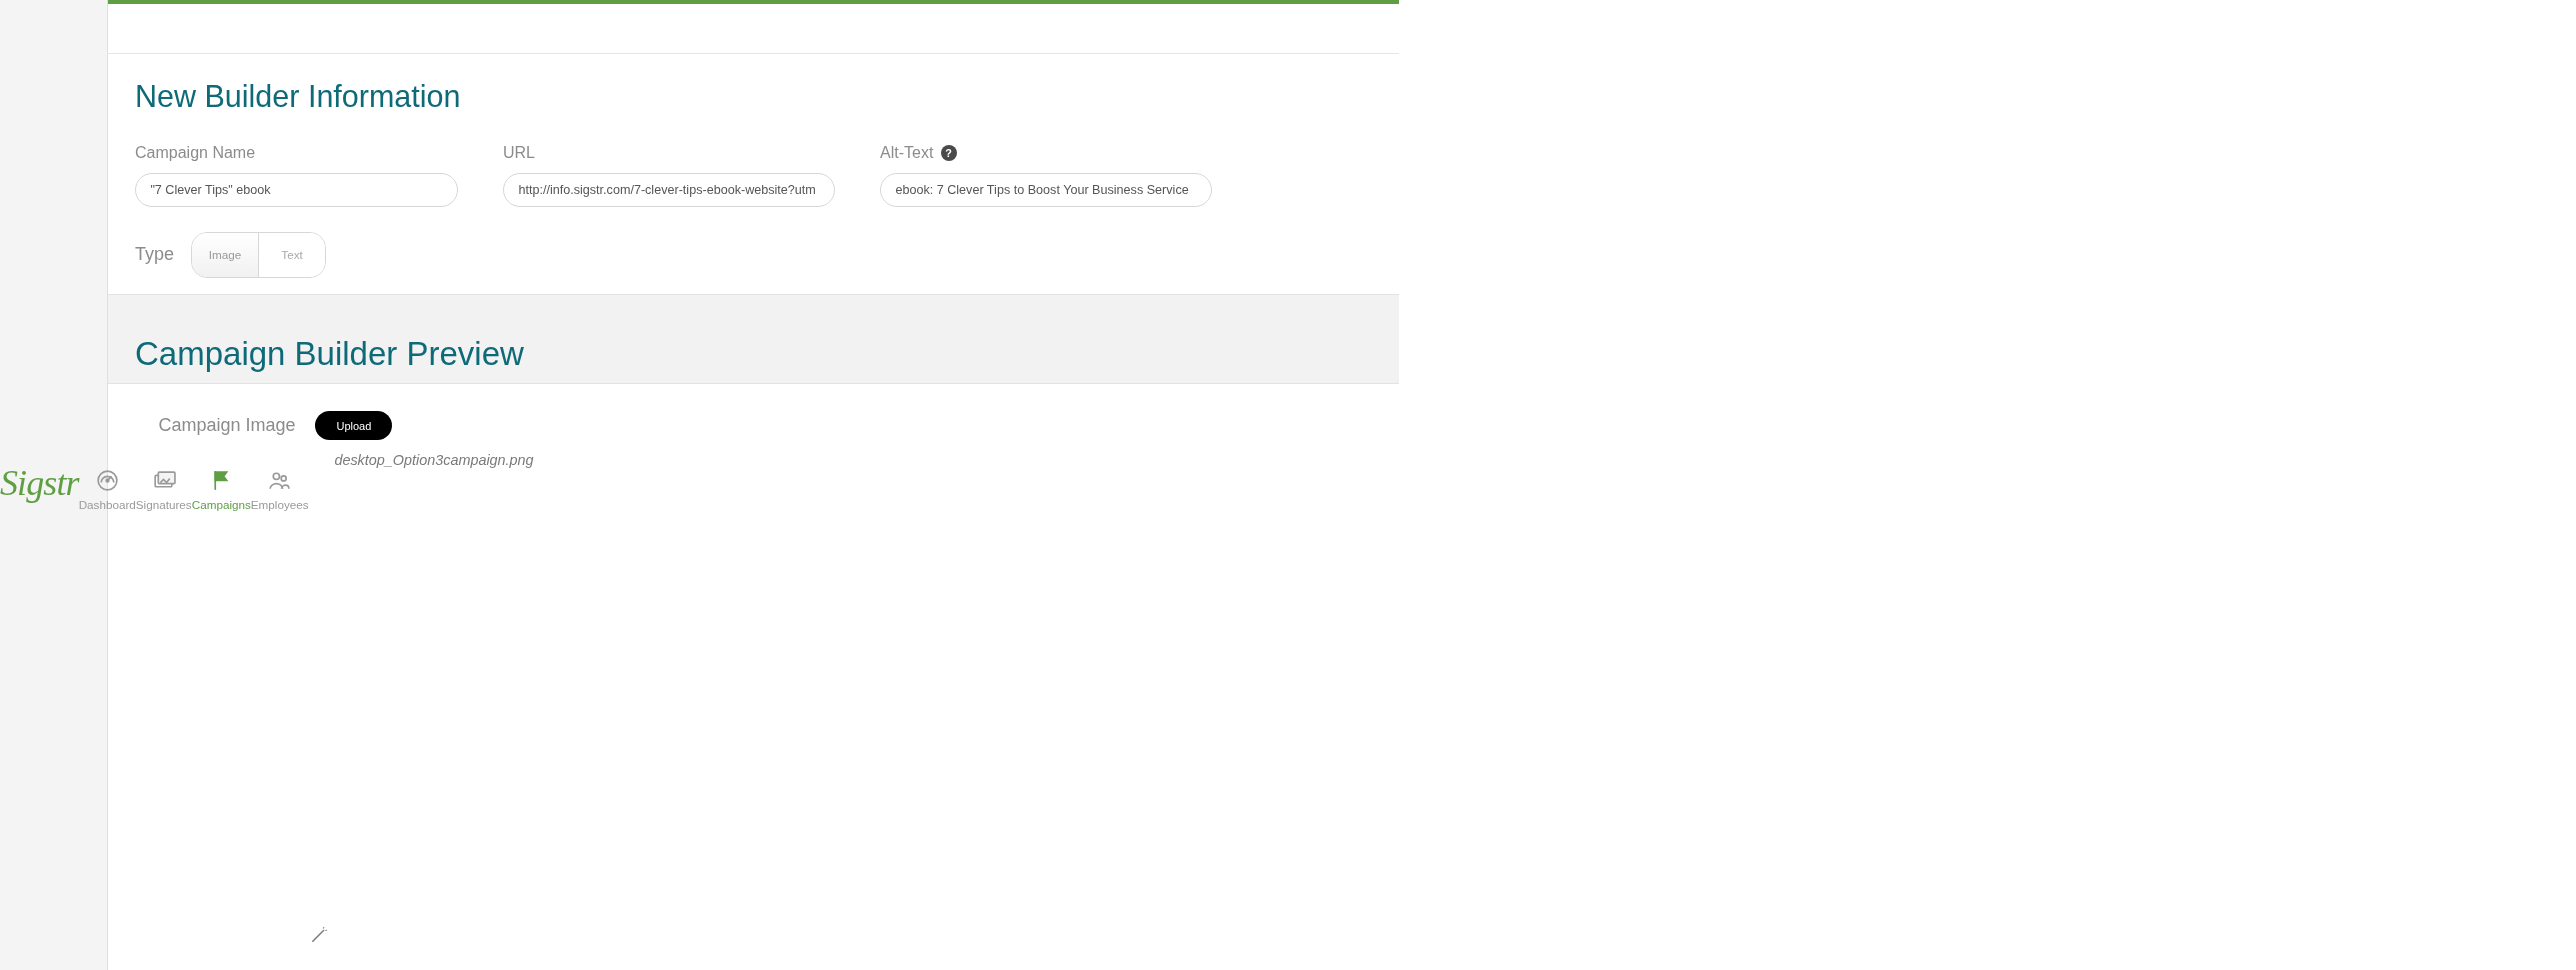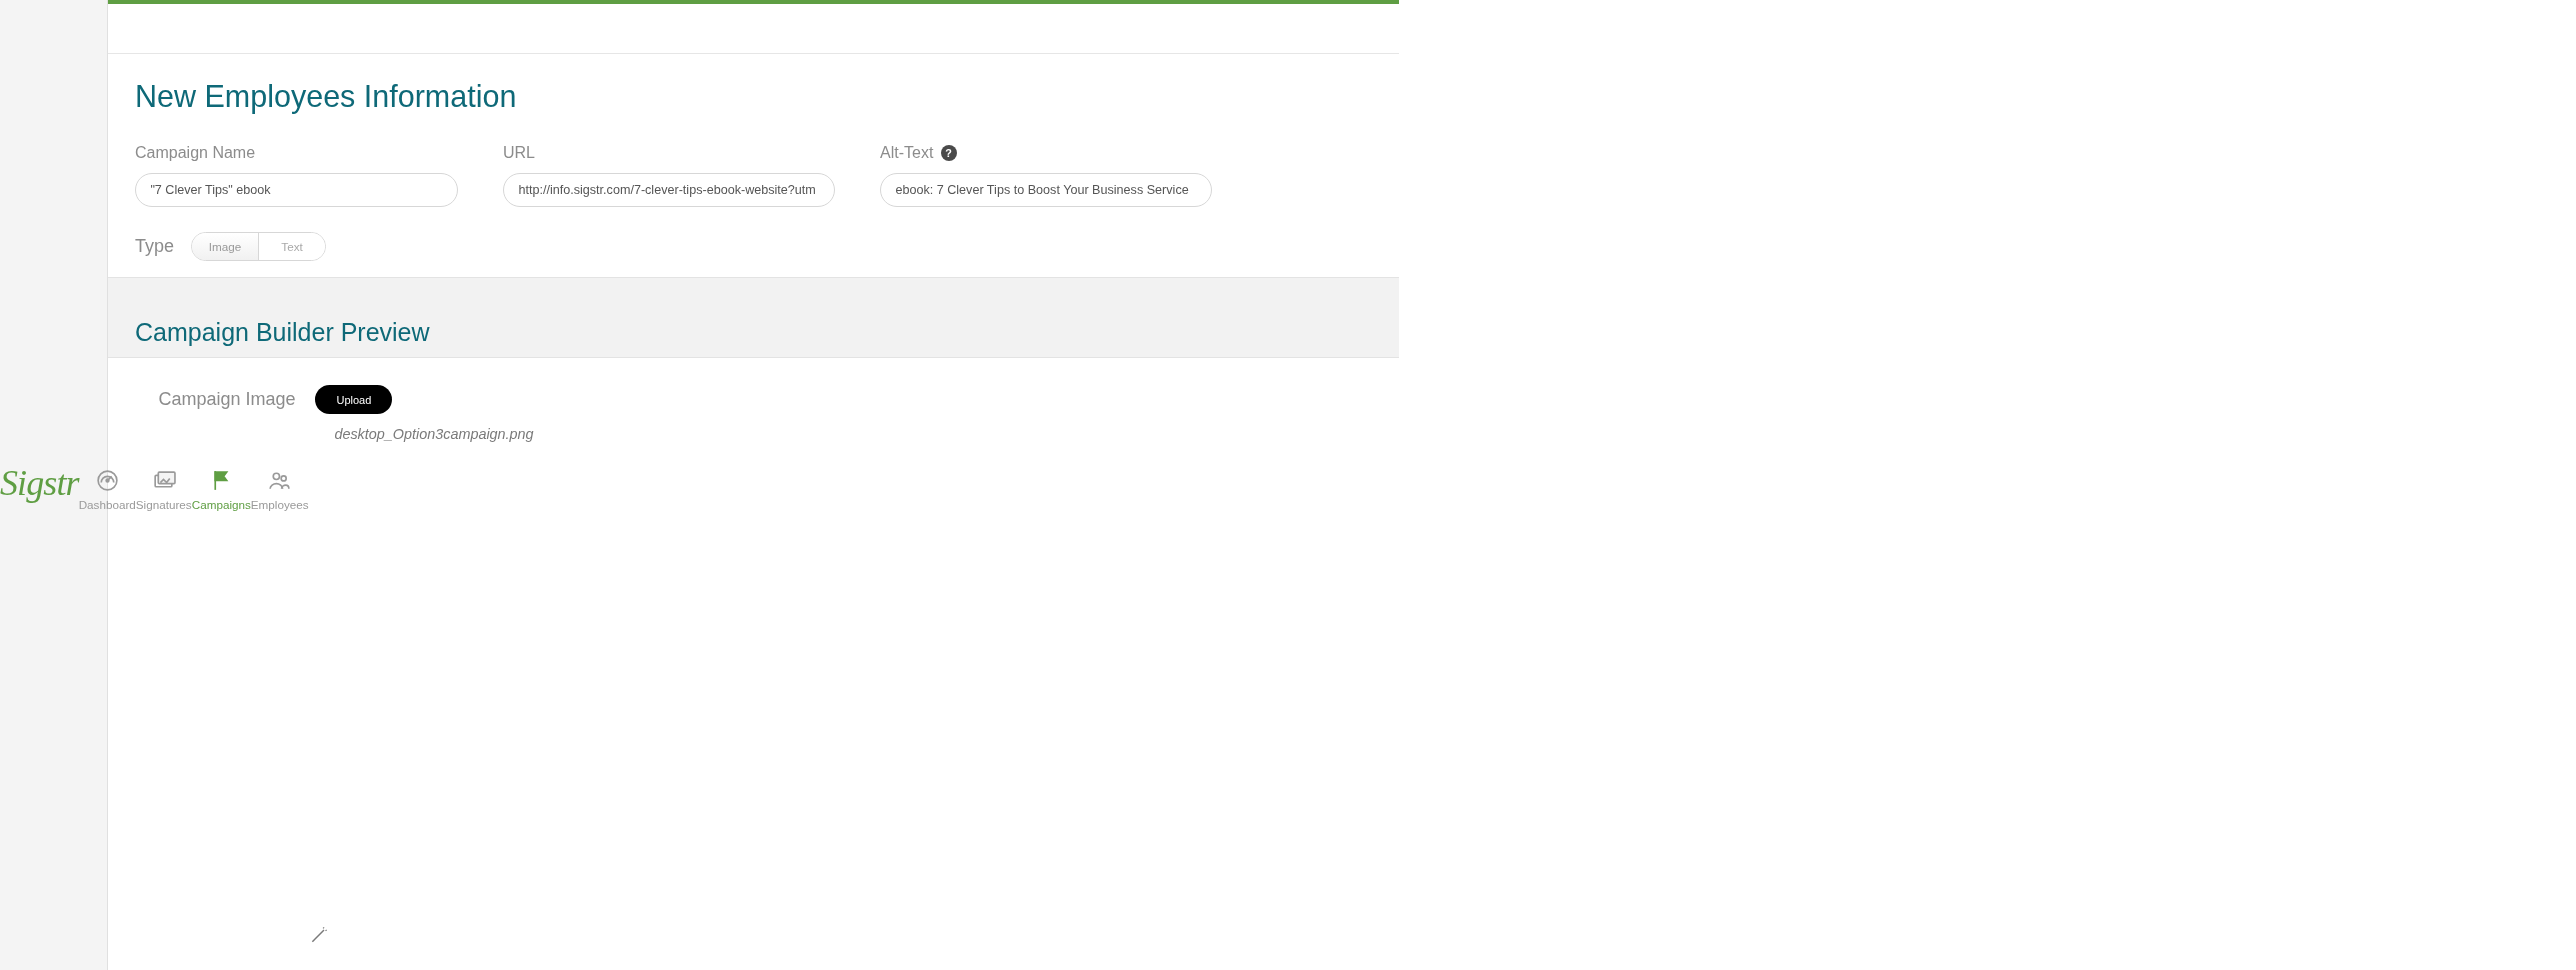--- a/index.html
+++ b/index.html
@@ -137,42 +137,42 @@
     outline: none;
     background:#fff;
   }
   .type-row {
     display:flex; align-items:center; gap: 17px;
     margin-top: 7.2px; margin-bottom: 16px;
   }
   .type-label { font-size: 18px; color:#8c8c8c; }
   .toggle {
     display:flex; border:0.9px solid #d7d7d7; border-radius:16px;
-    overflow:hidden; width: 135px; height: 29px;
+    overflow:hidden; width: 135px; height: 46px;
   }
   .toggle-opt {
     flex:1; display:flex; align-items:center; justify-content:center;
     font-size:11.7px; color:#a9a9a9; cursor:pointer;
     background: #fff;
   }
   .toggle-opt.active {
     background: linear-gradient(#fff,#f1f1f1);
     border-right: 0.9px solid #d7d7d7;
     color:#9a9a9a;
   }
   
   .preview-bar {
     background:#f2f2f2;
     border-top:0.9px solid #e3e3e3;
     border-bottom:0.9px solid #e3e3e3;
     padding: 10.8px 27px;
     display:flex; align-items:center; justify-content:space-between;
     margin: 0 -27px;
   }
-  .preview-title { font-size: 25px; color:#0e6978; font-weight:500;margin-top:29px; }
+  .preview-title { font-size: 33px; color:#0e6978; font-weight:500;margin-top:29px; }
   .preview-body {
     padding: 27px 9px 27px 23.4px;
     display:flex; justify-content:space-between; align-items:flex-start;gap:36px;
   }
   .uploader { display:flex; flex-direction:column; }
   .uploader-top { display:flex; align-items:center; gap: 20px; }
   .uploader-label { font-size: 18px; color:#8c8c8c; }
   .filename { font-size:14.4px; color:#7a7a7a; margin-left: 176px; margin-top: 12.6px; font-style: italic; }
   
   .banner-wrap {
@@ -294,21 +294,21 @@
           </svg>
         </span>
         <span>Save Changes</span>
       </button>
       <button class="btn btn-outline">
         <span>Cancel</span>
       </button>
     </div>
 
     <div class="content">
-      <h1 class="page-title">New Employees Information</h1>
+      <h1 class="page-title">New Builder Information</h1>
 
       <div class="form-row">
         <div class="form-group cn">
           <label class="field-label">Campaign Name</label>
           <input class="text-input" type="text" value="&quot;7 Clever Tips&quot; ebook" style="">
         </div>
         <div class="form-group url">
           <label class="field-label">URL</label>
           <input class="text-input" type="text" value="http://info.sigstr.com/7-clever-tips-ebook-website?utm" style="">
         </div>

